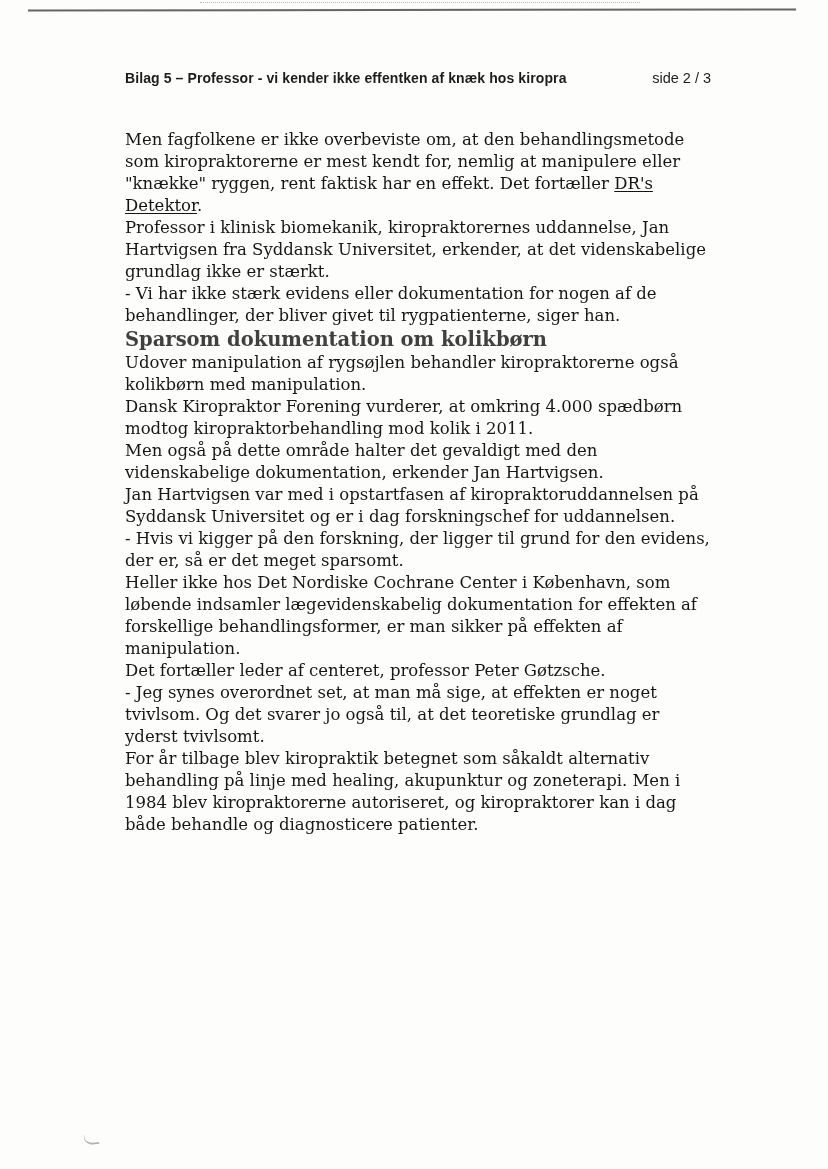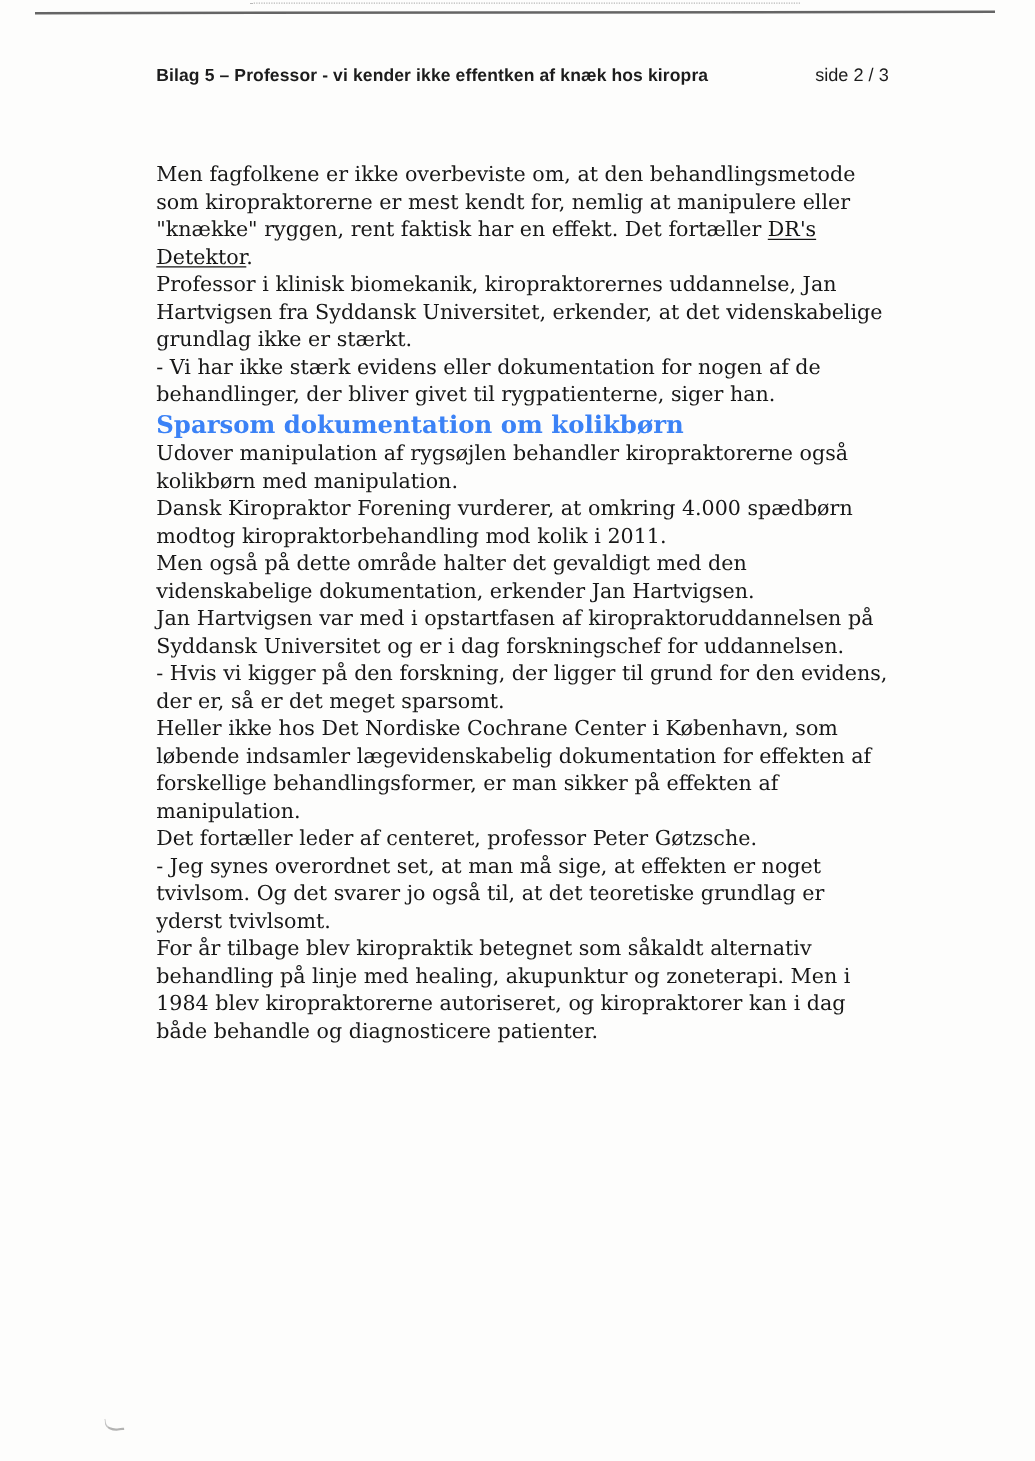--- a/index.html
+++ b/index.html
@@ -43,21 +43,21 @@
     width: 14px;
     height: 9px;
     border-bottom: 2px solid #777;
     border-left: 1px solid #999;
     border-radius: 0 0 0 70%;
     opacity: 0.55;
     transform: rotate(-8deg);
   }
   .doc-header {
     position: absolute;
-    top: 52px;
+    top: 70px;
     left: 125px;
     width: 586px;
     display: flex;
     justify-content: space-between;
     align-items: baseline;
     font-family: "Liberation Sans", sans-serif;
   }
   .doc-header .title {
     font-weight: 700;
     font-size: 14px;
@@ -82,21 +82,21 @@
   .doc-body p {
     margin: 0;
     padding: 0;
   }
   .doc-body h2 {
     margin: 0;
     padding: 0;
     font-size: 19.5px;
     line-height: 25px;
     font-weight: 700;
-    color: #3b82f6;
+    color: #404040;
   }
   .doc-body .link {
     text-decoration: underline;
     text-underline-offset: 2px;
     color: #141414;
     cursor: pointer;
   }
 </style>
 </head>
 <body>

